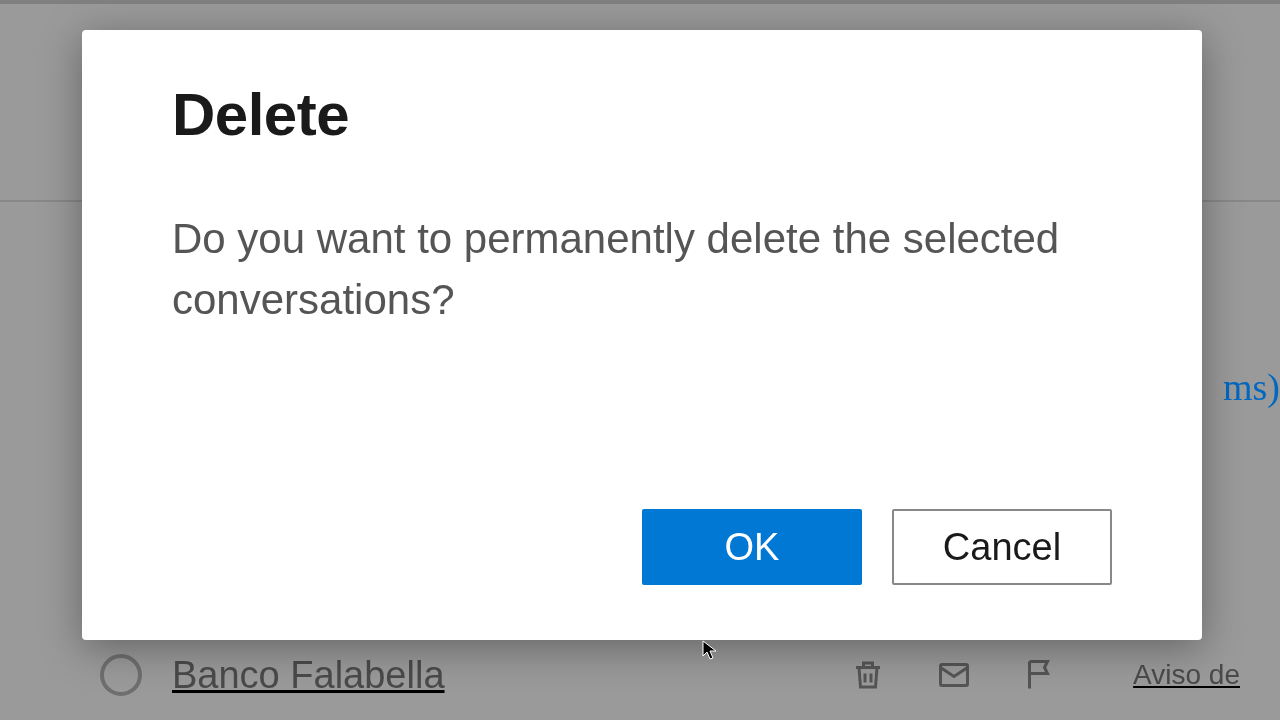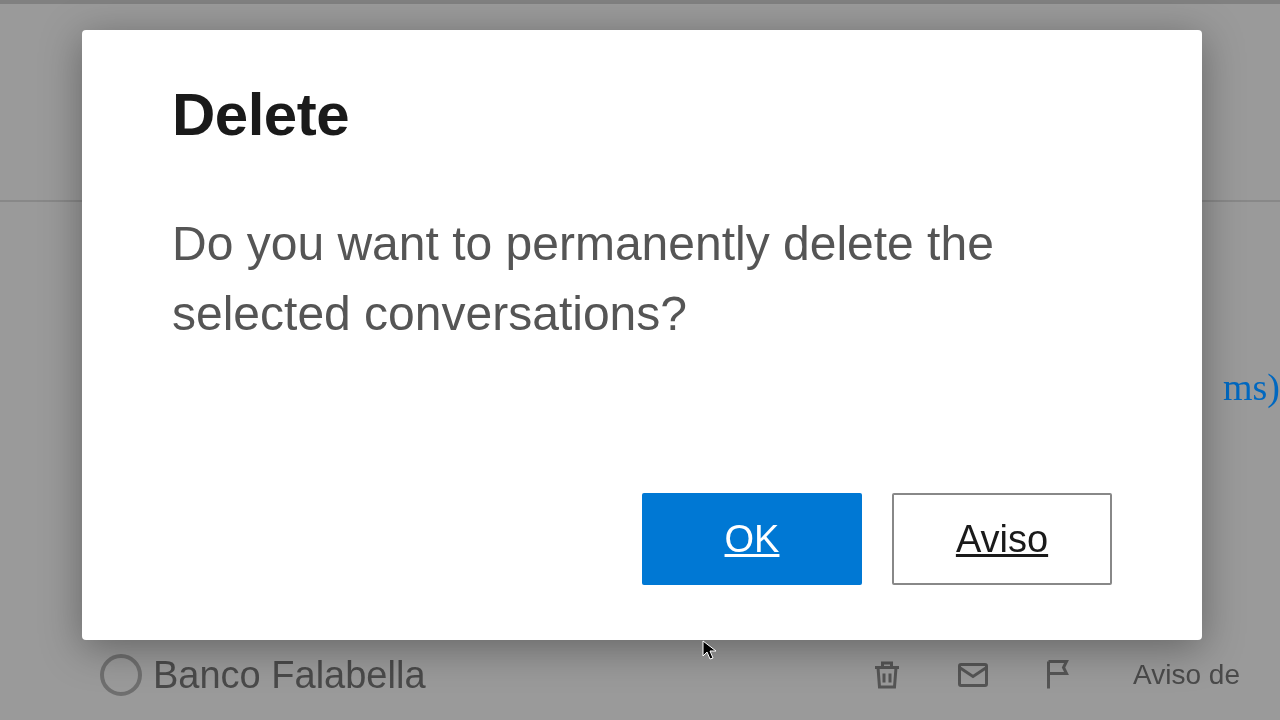--- a/index.html
+++ b/index.html
@@ -31,21 +31,22 @@
     }
     .bg-row {
       position: absolute;
       bottom: 0;
       left: 0;
       right: 0;
       height: 90px;
       display: flex;
       align-items: center;
       padding: 0 40px;
-      gap: 16px;
+      gap: 35px;
+      text-decoration: underline;
     }
     .bg-circle {
       width: 42px;
       height: 42px;
       border: 4px solid #6f6f6f;
       border-radius: 50%;
       flex-shrink: 0;
       margin-left: 60px;
     }
     .bg-sender {
@@ -109,44 +110,43 @@
       flex-direction: column;
     }
     .dialog-title {
       font-size: 60px;
       font-weight: 700;
       color: #1a1a1a;
       margin-bottom: 60px;
       letter-spacing: -0.5px;
     }
     .dialog-message {
-      font-size: 48px;
+      font-size: 42px;
       font-weight: 400;
       color: #555555;
       line-height: 1.45;
       flex: 1;
     }
     .dialog-buttons {
       display: flex;
       justify-content: flex-end;
       gap: 30px;
       margin-top: 40px;
     }
     .btn {
       min-width: 220px;
-      height: 92px;
+      height: 76px;
       font-size: 38px;
       font-weight: 400;
       font-family: inherit;
       cursor: pointer;
       display: flex;
       align-items: center;
       justify-content: center;
       border-radius: 2px;
-      text-decoration: underline;
     }
     .btn-primary {
       background: #0078d4;
       color: #ffffff;
       border: none;
     }
     .btn-secondary {
       background: #ffffff;
       color: #1a1a1a;
       border: 2px solid #888888;
@@ -195,21 +195,21 @@
     </div>
     <span class="bg-subject">Aviso de</span>
   </div>
 </div>
 
 <div class="dialog">
   <h1 class="dialog-title">Delete</h1>
   <p class="dialog-message">Do you want to permanently delete the selected conversations?</p>
   <div class="dialog-buttons">
     <button class="btn btn-primary">OK</button>
-    <button class="btn btn-secondary">Aviso</button>
+    <button class="btn btn-secondary">Cancel</button>
   </div>
 </div>
 
 <div class="cursor">
   <svg viewBox="0 0 16 22">
       <path d="M1 1 L1 16 L5 12 L8 19 L11 18 L8 11 L14 11 Z" fill="#000" stroke="#fff" stroke-width="1"></path>
     </svg>
 </div>
 
 </body></html>

